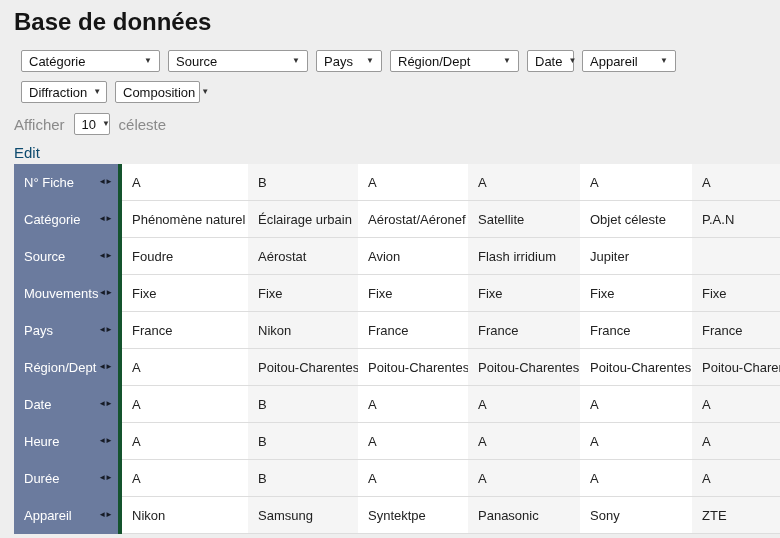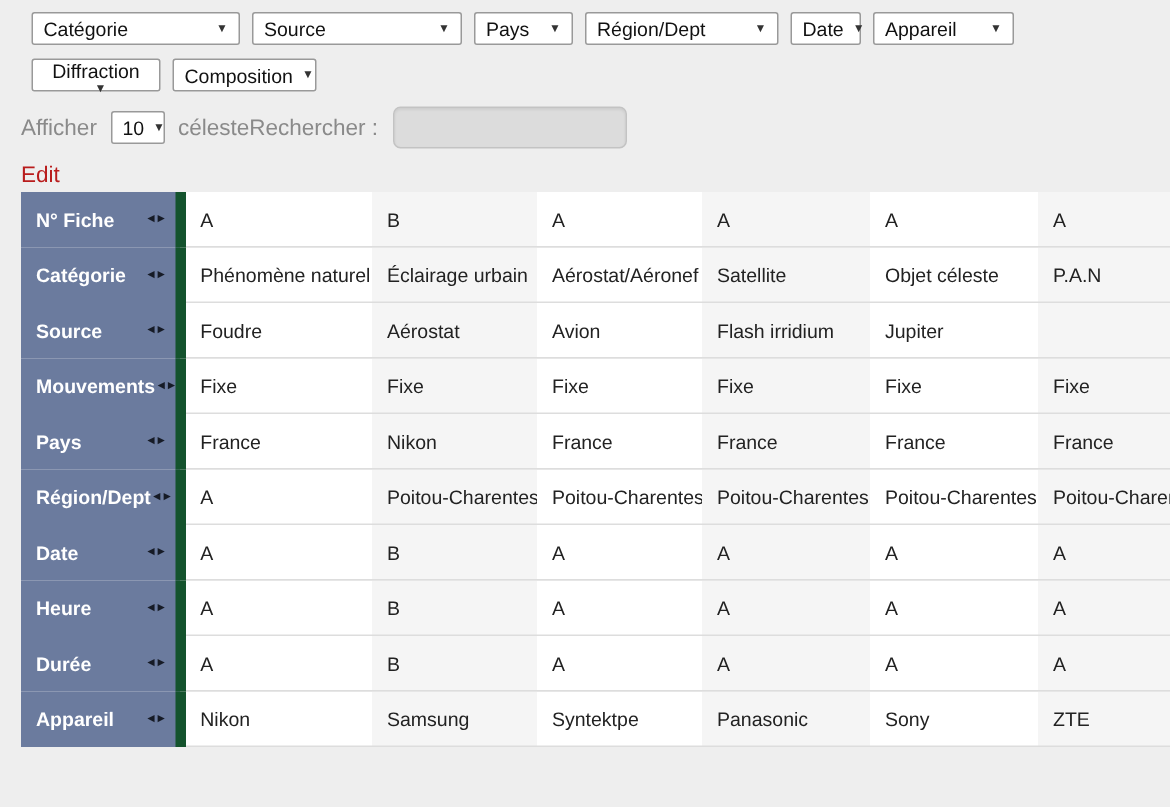--- a/index.html
+++ b/index.html
@@ -51,61 +51,62 @@
     border: 1px solid #c3c3c3;
     border-radius: 5px;
     background: #dcdcdc;
     outline: none;
     box-shadow: inset 0 1px 2px rgba(0,0,0,0.08);
   }
 
   .edit {
     display: inline-block;
     margin: 9px 0 3px 0;
-    color: #b91c1c;
+    color: #0c4a6e;
     font-size: 15px;
     text-decoration: none;
     cursor: pointer;
     text-align: center;
   }
 
   table.db {
     border-collapse: collapse;
     table-layout: fixed;
     width: 788px;
   }
   table.db th {
     background: #6b7b9e;
     color: #ffffff;
     font-size: 13px;
-    font-weight: bold;
+    font-weight: normal;
     text-align: left;
     height: 36px;
     padding: 0 6px 0 10px;
-    border-right: 7px solid #14532d;
+    border-right: 4px solid #14532d;
     cursor: pointer;
   }
   table.db th .thx { display: flex; align-items: center; justify-content: space-between; }
   .sorticon { font-size: 8px; color: #161b26; letter-spacing: -1px; line-height: 1; flex: 0 0 auto; }
   table.db td {
     background: #ffffff;
     font-size: 13px;
     color: #222222;
     height: 36px;
     padding: 0 4px 0 10px;
     border-bottom: 1px solid #dddddd;
     white-space: nowrap;
     overflow: hidden;
   }
   table.db td.stripe { background: #f5f5f5; }
 </style>
 </head>
 <body>
 
 <div class="wrap">
+  <h1 class="page-title">Base de données</h1>
 
   <div class="frow">
       <div class="sel" style="width: 139px;">
         <span>Catégorie</span>
         <span class="sel-arrow">▼</span>
       </div>
       <div class="sel" style="width: 140px;">
         <span>Source</span>
         <span class="sel-arrow">▼</span>
       </div>
@@ -120,42 +121,38 @@
       <div class="sel" style="width: 47px;">
         <span>Date</span>
         <span class="sel-arrow">▼</span>
       </div>
       <div class="sel" style="width: 94px;">
         <span>Appareil</span>
         <span class="sel-arrow">▼</span>
       </div>
     </div>
   <div class="frow">
-      <div class="sel" style="width: 86px; flex-direction: column;">
+      <div class="sel" style="width: 86px;">
         <span>Diffraction</span>
         <span class="sel-arrow">▼</span>
       </div>
-      <div class="sel" style="width: 96px;">
+      <div class="sel" style="width: 85px;">
         <span>Composition</span>
         <span class="sel-arrow">▼</span>
       </div>
     </div>
 
   <div class="controls">
     <div class="length">
       <span>Afficher</span>
       <span><div class="sel" style="width: 36px;">
             <span>10</span>
             <span class="sel-arrow">▼</span>
           </div></span>
       <span>céleste</span>
-    </div>
-    <div class="search">
-      <span>Rechercher :</span>
-      <input type="text" value="" style="">
     </div>
   </div>
 
   <a class="edit">Edit</a>
 
   <table class="db">
     <colgroup>
       <col style="width:106px">
         <col style="width:128px">
         <col style="width:110px">

